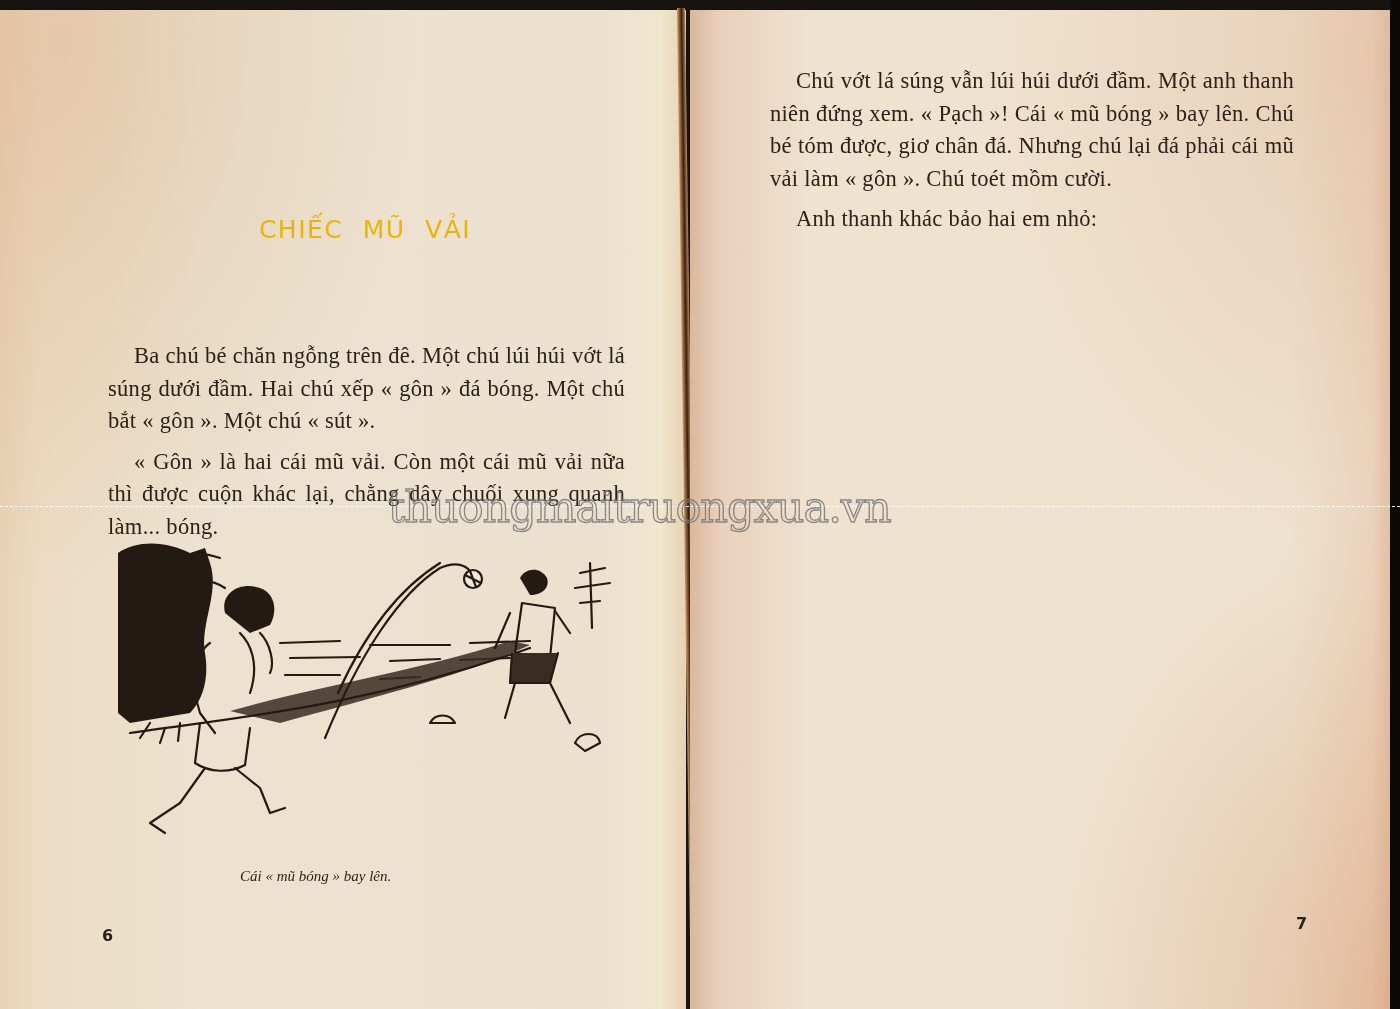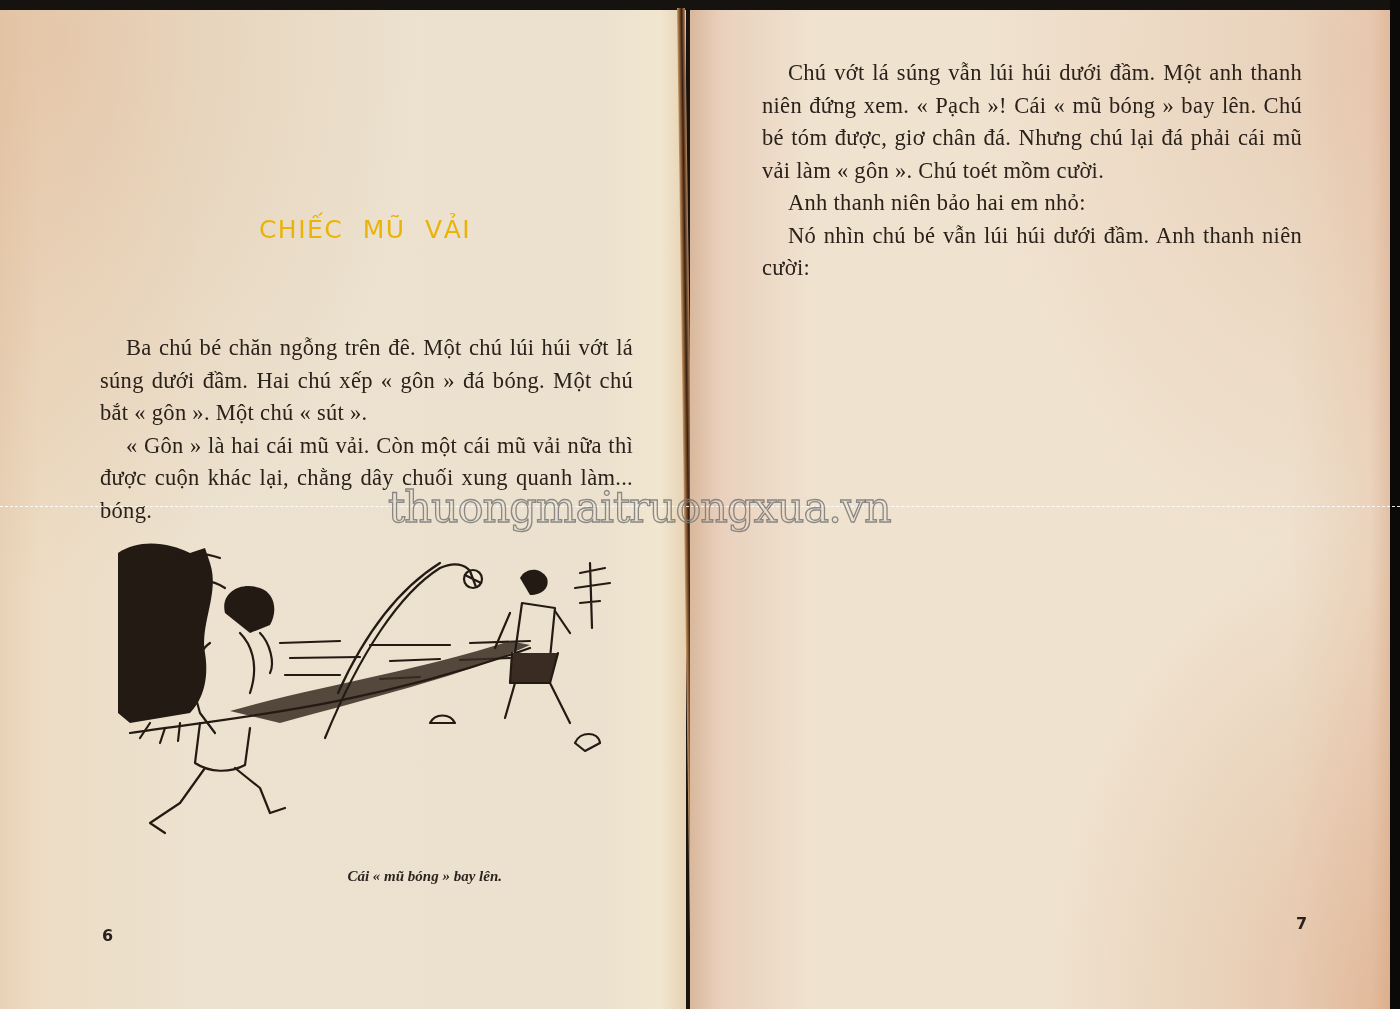--- a/index.html
+++ b/index.html
@@ -28,34 +28,34 @@
       radial-gradient(ellipse at 95% 5%, rgba(220,170,140,0.35), rgba(0,0,0,0) 40%),
       linear-gradient(90deg, #d9b89c 0px, #e9d0bc 30px, #efe2cf 120px, #efe3d0 600px, #ecd6c0 680px, #e2c2a6 700px);
   }
   .gutter {
     position:absolute; left:684px; top:8px; width:8px; height:1001px;
     background:linear-gradient(90deg, #c89a6c, #5a3416 45%, #3a2010 55%, #b88a64);
     transform:skewX(0.8deg);
   }
 
   .body-text { color:#2a211a; font-size:22.5px; letter-spacing:0.3px; }
-  .para { margin:0; line-height:32.5px; text-align:justify; text-align-last:auto; }
+  .para { margin:8px; line-height:32.5px; text-align:justify; text-align-last:auto; }
   .indent { text-indent:26px; }
 
   
   .chapter-title {
     position:absolute; left:8px; top:215px; width:714px; text-align:center;
     font-family:"DejaVu Sans", "Liberation Sans", sans-serif;
     font-size:25px; letter-spacing:1.5px; color:#eab308; word-spacing:10px;
   }
   .left-text { position:absolute; left:100px; top:332px; width:533px; }
   .illustration { position:absolute; left:110px; top:533px; width:520px; height:330px; }
   .caption {
-    position:absolute; left:240px; top:868px; width:262px; text-align:right;
-    font-style:italic; font-size:15px; color:#2c241e;font-weight:bold;
+    position:absolute; left:240px; top:868px; width:262px; text-align:left;
+    font-style:italic; font-size:15px; color:#2c241e;
   }
   .page-num { position:absolute; font-family:"DejaVu Sans", sans-serif; font-weight:bold; font-size:16px; color:#2a221c; }
   .pn-left { left:102px; top:926px; }
   .pn-right { left:1296px; top:914px; }
 
   
   .right-text { position:absolute; left:762px; top:57px; width:540px; }
 
   
   .watermark-line {
@@ -125,22 +125,21 @@
   </svg>
 
   <div class="caption">Cái « mũ bóng » bay lên.</div>
   <div class="page-num pn-left">6</div>
 
   <div class="gutter"></div>
 
   <div class="page page-right"></div>
   <div class="right-text body-text">
     <p class="para indent">Chú vớt lá súng vẫn lúi húi dưới đầm. Một anh thanh niên đứng xem. « Pạch »! Cái « mũ bóng » bay lên. Chú bé tóm được, giơ chân đá. Nhưng chú lại đá phải cái mũ vải làm « gôn ». Chú toét mồm cười.</p>
-    <p class="para indent">Anh thanh niên bảo hai em nhỏ:</p>
-    <p class="para indent">Nó nhìn chú bé vẫn lúi húi dưới đầm. Anh thanh niên cười:</p>
+    <p class="para indent">Anh thanh khác bảo hai em nhỏ:</p>
   </div>
   <div class="page-num pn-right">7</div>
 
   <div class="right-edge"></div>
 
   <div class="watermark-line"></div>
   <div class="watermark">thuongmaitruongxua.vn</div>
 </div>
 
 </body></html>

